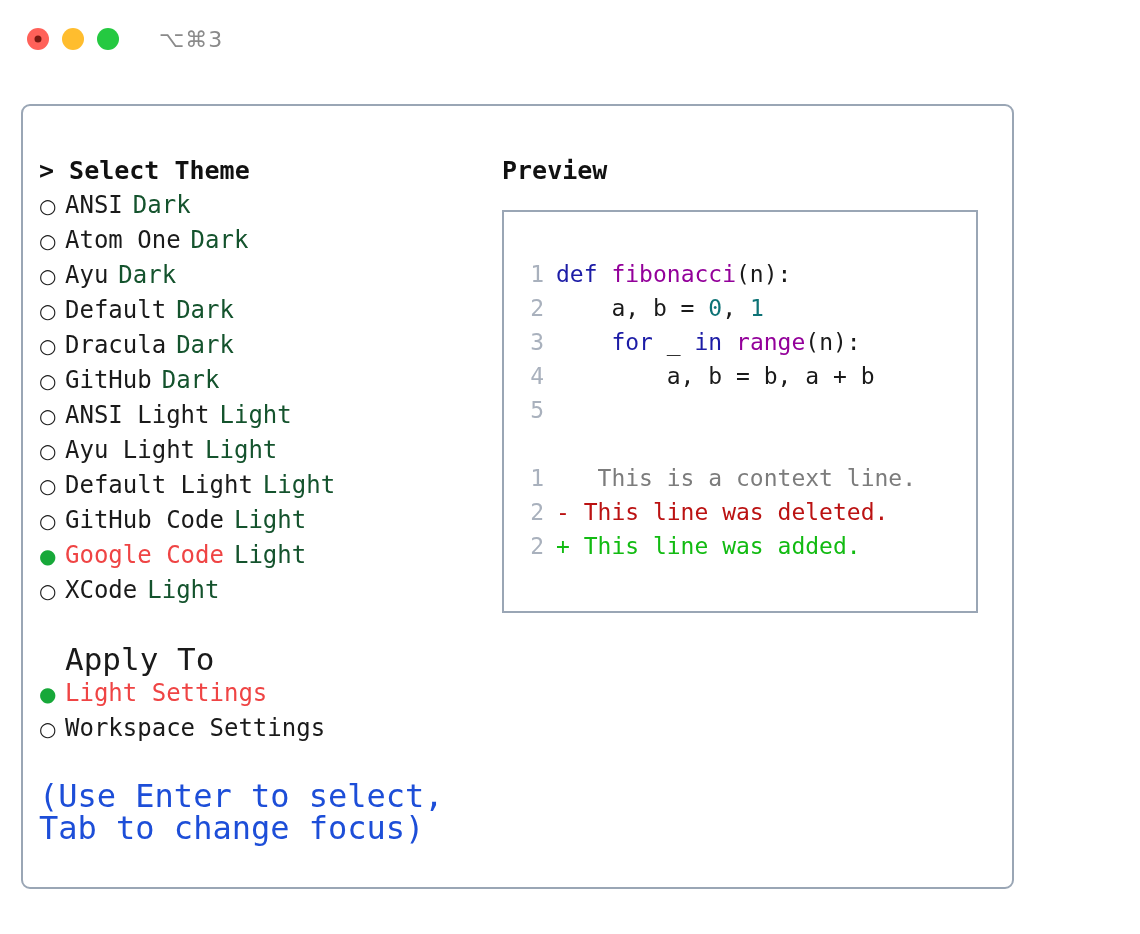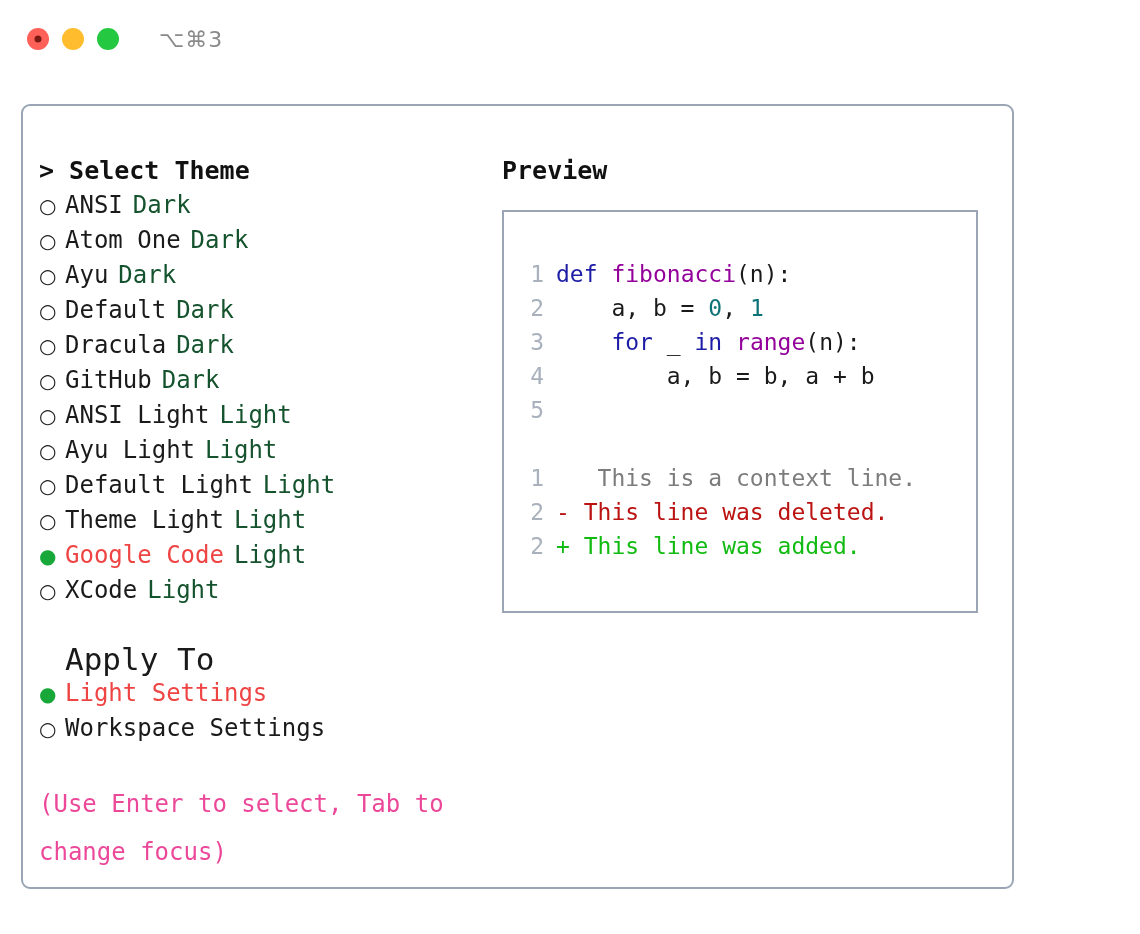--- a/index.html
+++ b/index.html
@@ -118,23 +118,23 @@
   .group-spacer { height: 34px; }
   .apply-header {
     font-size: 31px;
     color: #1a1a1a;
     line-height: 34px;
     padding-left: 26px;
     white-space: pre;
   }
   .hint {
     margin-top: 34px;
-    font-size: 24px;
-    line-height: 48px;
-    color: #ec4899;
+    font-size: 32px;
+    line-height: 32px;
+    color: #1d4ed8;
     width: 410px;
     word-spacing: 0px;
   }
   
   .right-col {
     position: absolute;
     left: 479px;
     top: 48px;
     width: 490px;
   }
@@ -200,21 +200,21 @@
         <div id="theme-list">
             <div class="opt-row"><span class="marker">○</span><span class="opt-label">ANSI</span><span class="opt-variant">Dark</span></div>
             <div class="opt-row"><span class="marker">○</span><span class="opt-label">Atom One</span><span class="opt-variant">Dark</span></div>
             <div class="opt-row"><span class="marker">○</span><span class="opt-label">Ayu</span><span class="opt-variant">Dark</span></div>
             <div class="opt-row"><span class="marker">○</span><span class="opt-label">Default</span><span class="opt-variant">Dark</span></div>
             <div class="opt-row"><span class="marker">○</span><span class="opt-label">Dracula</span><span class="opt-variant">Dark</span></div>
             <div class="opt-row"><span class="marker">○</span><span class="opt-label">GitHub</span><span class="opt-variant">Dark</span></div>
             <div class="opt-row"><span class="marker">○</span><span class="opt-label">ANSI Light</span><span class="opt-variant">Light</span></div>
             <div class="opt-row"><span class="marker">○</span><span class="opt-label">Ayu Light</span><span class="opt-variant">Light</span></div>
             <div class="opt-row"><span class="marker">○</span><span class="opt-label">Default Light</span><span class="opt-variant">Light</span></div>
-            <div class="opt-row"><span class="marker">○</span><span class="opt-label">Theme Light</span><span class="opt-variant">Light</span></div>
+            <div class="opt-row"><span class="marker">○</span><span class="opt-label">GitHub Code</span><span class="opt-variant">Light</span></div>
             <div class="opt-row is-selected"><span class="marker selected">●</span><span class="opt-label">Google Code</span><span class="opt-variant">Light</span></div>
             <div class="opt-row"><span class="marker">○</span><span class="opt-label">XCode</span><span class="opt-variant">Light</span></div>
           </div>
 
         <div class="group-spacer"></div>
 
         <div class="apply-header">Apply To</div>
 
         <div id="apply-list">
             <div class="opt-row is-selected"><span class="marker selected">●</span><span class="opt-label">Light Settings</span></div>

